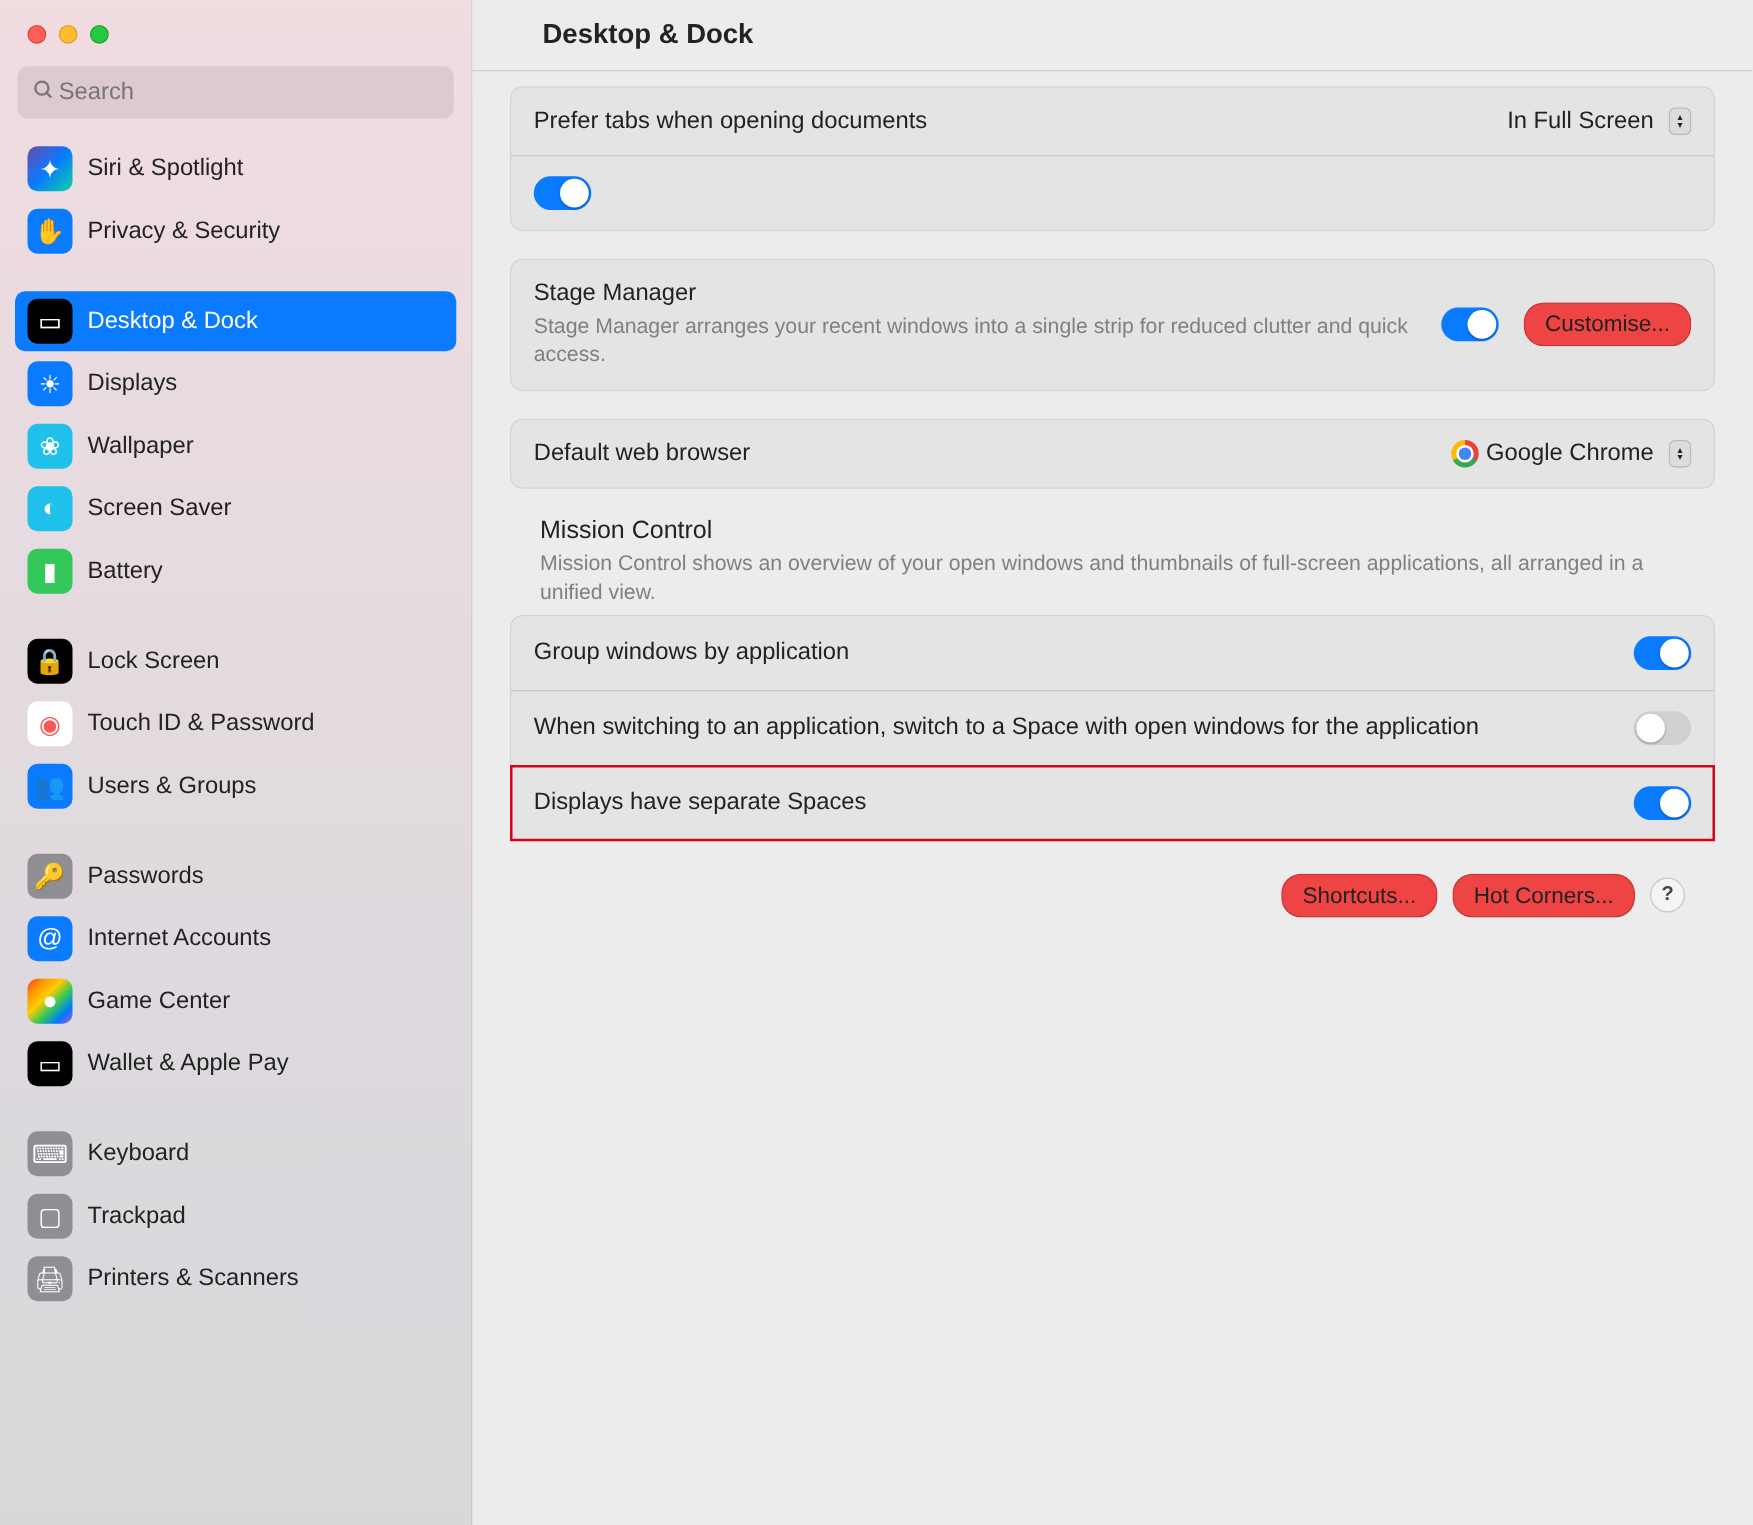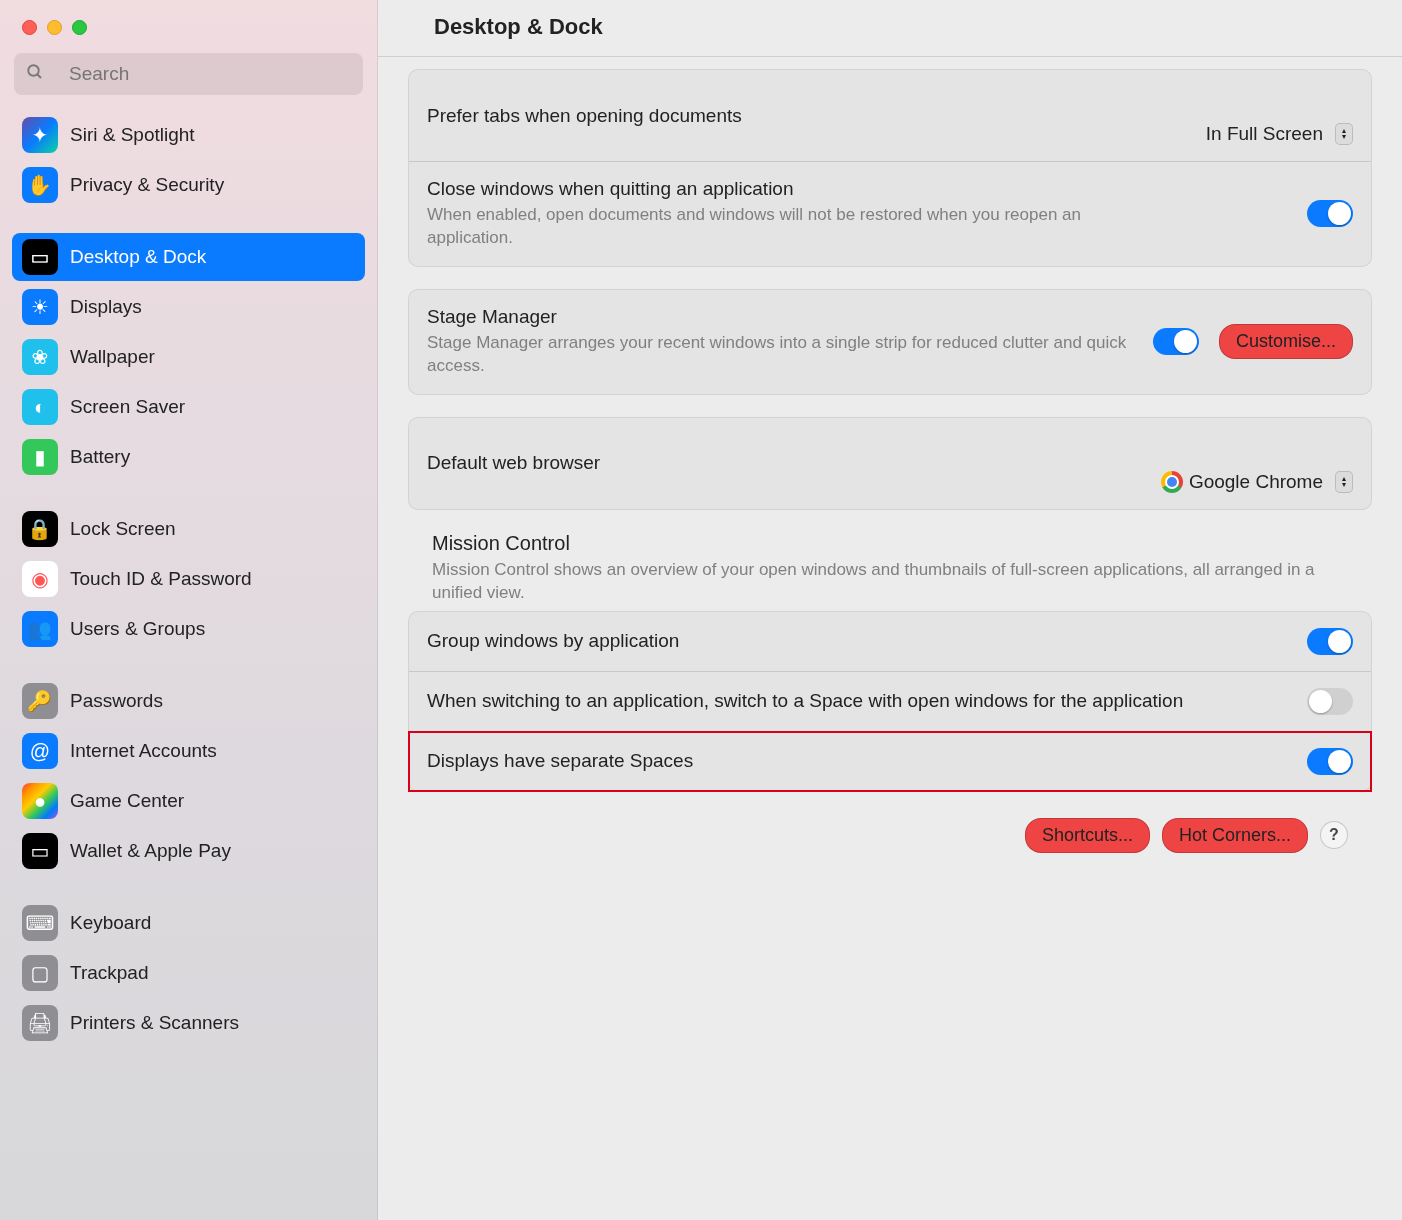--- a/index.html
+++ b/index.html
@@ -6,21 +6,21 @@
 body { width: 1402px; height: 1220px; display: flex; background: #ececec; overflow: hidden; }
 
 
 .sidebar { width: 378px; height: 100%; background: linear-gradient(to bottom, #f1dce0, #e6dbe0, #ddd9de, #d8d8da); border-right: 1px solid rgba(0,0,0,.08); padding-top: 18px; }
 .traffic { display: flex; gap: 10px; padding: 2px 0 18px 22px; }
 .trdot { width: 15px; height: 15px; border-radius: 50%; }
 .trdot.red { background: #ff5f57; border: 1px solid #e14039; }
 .trdot.yellow { background: #febc2e; border: 1px solid #dfa023; }
 .trdot.green { background: #28c840; border: 1px solid #1ba632; }
 .search-wrap { padding: 0 14px 10px 14px; }
-.search { display: flex; align-items: center; gap: 25px; background: rgba(0,0,0,.08); border-radius: 8px; padding: 8px 12px; height: 42px; }
+.search { display: flex; align-items: center; gap: 3px; background: rgba(0,0,0,.08); border-radius: 8px; padding: 8px 12px; height: 42px; }
 .search input { border: none; background: transparent; outline: none; font-size: 19px; color: #6a6a6a; width: 100%; }
 .nav { padding: 6px 12px 0 12px; }
 .nav-item { display: flex; align-items: center; gap: 12px; padding: 6px 10px; border-radius: 8px; margin-bottom: 2px; cursor: default; }
 .nav-item.selected { background: #0a7aff; }
 .nav-item.selected .nav-label { color: #fff; }
 .nav-item.selected .nav-icon { filter: brightness(1.2); }
 .nav-gap { height: 22px; }
 .nav-icon { width: 36px; height: 36px; border-radius: 8px; display: flex; align-items: center; justify-content: center; font-size: 20px; color: #fff; flex-shrink: 0; }
 .nav-label { font-size: 19px; color: #222; }
 
@@ -56,21 +56,21 @@
 .row-title { font-size: 19px; color: #222; }
 .row-sub { font-size: 17px; color: #808080; margin-top: 4px; line-height: 1.35; max-width: 720px; }
 
 
 .toggle { width: 46px; height: 27px; border-radius: 27px; position: relative; flex-shrink: 0; background: #d0d0d0; }
 .toggle .knob { position: absolute; width: 23px; height: 23px; background: #fff; border-radius: 50%; top: 2px; left: 2px; box-shadow: 0 1px 2px rgba(0,0,0,.3); }
 .toggle.on { background: #0a7aff; }
 .toggle.on .knob { left: auto; right: 2px; }
 
 
-.select { display: flex; align-items: center; gap: 6px; font-size: 19px; color: #222; margin-top: 37px; }
+.select { display: flex; align-items: center; gap: 6px; font-size: 19px; color: #222; }
 .sel-knob { width: 18px; height: 22px; background: #dcdcdc; border-radius: 5px; border: 1px solid rgba(0,0,0,.15); display: flex; flex-direction: column; align-items: center; justify-content: center; font-size: 8px; margin-left: 6px; line-height: 6px; }
 .button { background: #ef4444; border: 1px solid rgba(0,0,0,.18); border-radius: 16px; padding: 6px 16px; font-size: 18px; color: #222; }
 
 .section-heading { padding: 0 4px 6px 24px; }
 .section-heading .t { font-size: 20px; font-weight: 400; color: #222; }
 .section-heading .s { font-size: 17px; color: #808080; margin-top: 4px; line-height: 1.35; }
 
 .highlight { outline: 2.5px solid #d9001b; outline-offset: -1px; }
 
 .footer { display: flex; gap: 12px; justify-content: flex-end; align-items: center; padding: 4px 24px 16px 0; }
@@ -187,24 +187,20 @@
       <div class="row">
         <div class="row-body">
             <div class="row-title">Prefer tabs when opening documents</div>
           </div>
         <div class="select">
           <span>In Full Screen</span>
           <span class="sel-knob">▴<br>▾</span>
         </div>
       </div>
       <div class="row">
-        <div class="row-body">
-          <div class="row-title">Close windows when quitting an application</div>
-          <div class="row-sub">When enabled, open documents and windows will not be restored when you reopen an application.</div>
-        </div>
         <div class="toggle on">
             <div class="knob"></div>
           </div>
       </div>
     </div>
 
     <div class="group">
       <div class="row">
         <div class="row-body">
           <div class="row-title">Stage Manager</div>

